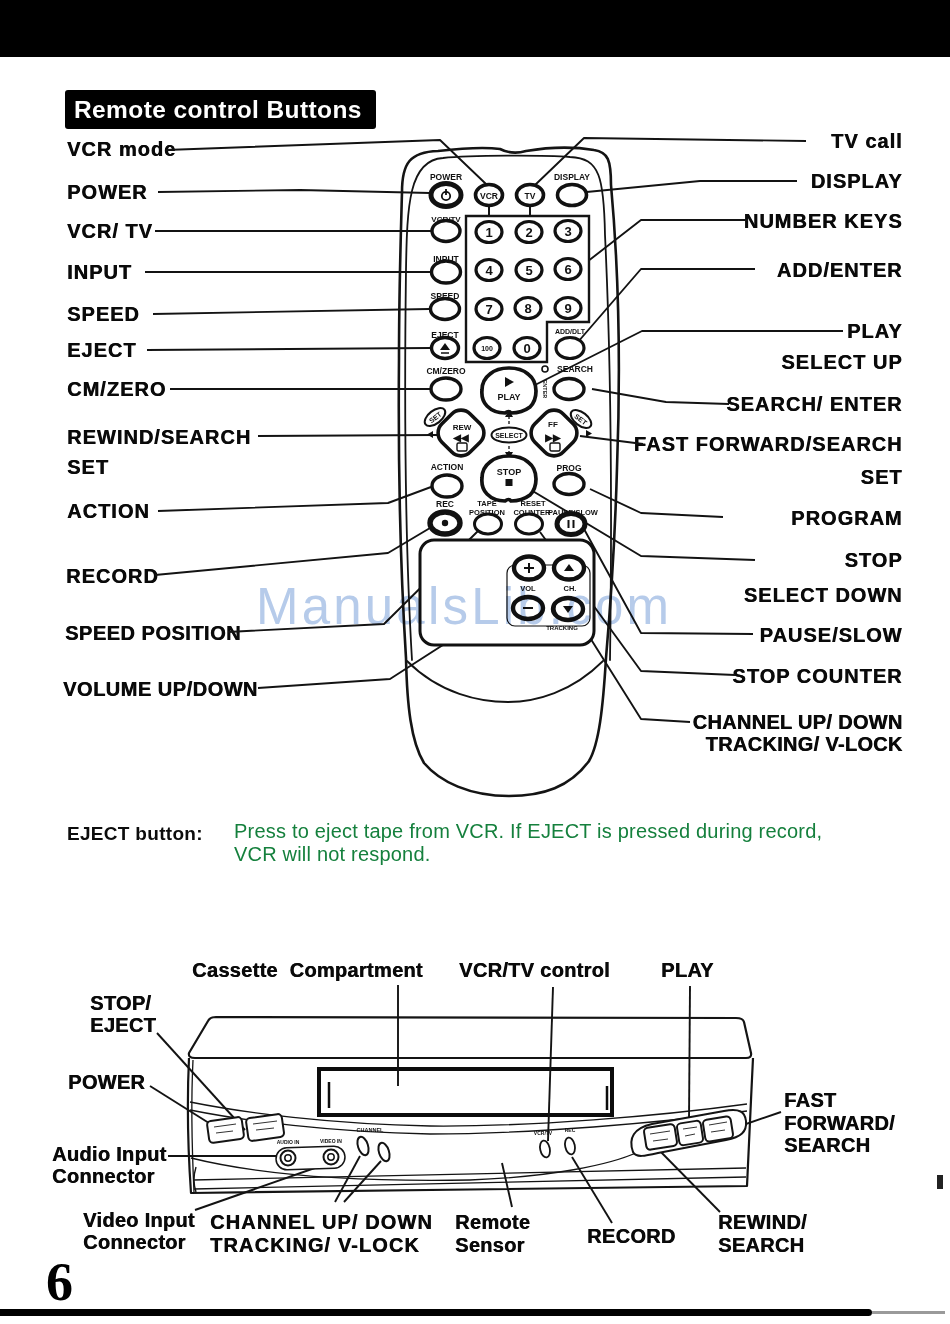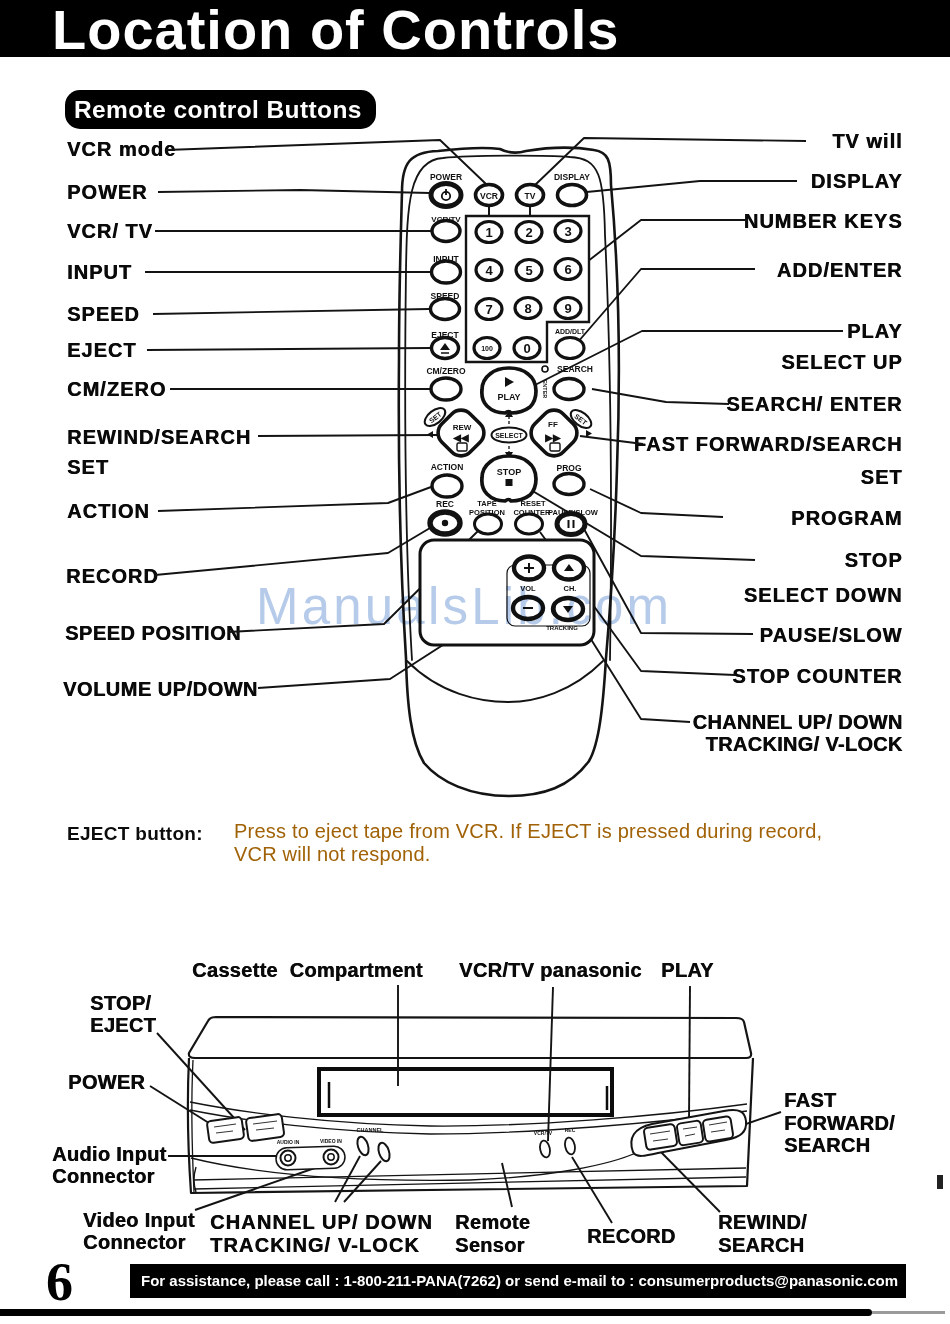--- a/index.html
+++ b/index.html
@@ -3,53 +3,52 @@
 <meta charset="utf-8">
 <style>
 html,body{margin:0;padding:0;background:#fff}
 .page{position:relative;width:950px;height:1324px;background:#fff;font-family:"Liberation Sans",sans-serif;overflow:hidden}
 .abs{position:absolute}
 .lbl{position:absolute;font-weight:bold;color:#0a0a0a;font-size:20px;letter-spacing:1px;white-space:nowrap;line-height:20px;text-shadow:0.5px 0 0 #0a0a0a}
 .rl{position:absolute;right:47px;font-weight:bold;color:#0a0a0a;font-size:20px;letter-spacing:1px;white-space:nowrap;line-height:20px;text-align:right;text-shadow:-0.5px 0 0 #0a0a0a}
 .fv{position:absolute;font-weight:bold;color:#0a0a0a;font-size:20px;letter-spacing:0.3px;white-space:nowrap;line-height:22px;text-shadow:0.5px 0 0 #0a0a0a}
 #titlebar{position:absolute;left:0;top:0;width:950px;height:57px;background:#000}
 #title{position:absolute;left:52px;top:0;height:57px;line-height:59px;color:#fff;font-size:56px;font-weight:bold;letter-spacing:1px}
-.pill{position:absolute;background:#000;border-radius:15px;color:#fff;font-weight:bold;font-size:24.5px;letter-spacing:0.4px;white-space:nowrap}
+.pill{position:absolute;background:#000;border-radius:3px;color:#fff;font-weight:bold;font-size:24.5px;letter-spacing:0.4px;white-space:nowrap}
 #wm{position:absolute;left:256px;top:581px;color:#b6cbea;font-size:51px;font-weight:normal;letter-spacing:3.2px;line-height:51px;white-space:nowrap;z-index:30;mix-blend-mode:multiply}
 #ej1{position:absolute;left:67px;top:823px;font-weight:bold;font-size:19px;letter-spacing:0.3px;color:#0c0c0c}
-#ej2{position:absolute;left:234px;top:820px;font-size:20px;color:#a16207;line-height:22.5px;letter-spacing:0.2px}
+#ej2{position:absolute;left:234px;top:820px;font-size:20px;color:#15803d;line-height:22.5px;letter-spacing:0.2px}
 #pgnum{position:absolute;left:46px;top:1251px;font-family:"Liberation Serif",serif;font-weight:bold;font-size:54px;color:#000}
 #botbar{position:absolute;left:130px;top:1264px;width:776px;height:34px;background:#000;color:#fff;font-weight:bold;font-size:15px;line-height:34px;padding-left:11px;box-sizing:border-box;white-space:nowrap}
 #botrule{position:absolute;left:0;top:1309px;width:872px;height:7px;background:#000;border-radius:0 4px 4px 0}
 #botrule2{position:absolute;left:872px;top:1311px;width:73px;height:3px;background:#9a9a9a}
 #edgemark{position:absolute;left:937px;top:1175px;width:6px;height:14px;background:#222}
 svg text{font-family:"Liberation Sans",sans-serif;font-weight:bold;fill:#111}
 </style>
 </head>
 <body>
 <div class="page">
 <div id="titlebar"></div>
-<div id="title">Location of Controls</div>
 <div class="pill" style="left:65px;top:90px;width:311px;height:39px;line-height:39px;padding-left:9px;box-sizing:border-box;">Remote control Buttons</div>
 
 <div class="lbl" style="left:67px;top:139px">VCR mode</div>
 <div class="lbl" style="left:67px;top:182px">POWER</div>
 <div class="lbl" style="left:67px;top:221px">VCR/ TV</div>
 <div class="lbl" style="left:67px;top:262px">INPUT</div>
 <div class="lbl" style="left:67px;top:304px">SPEED</div>
 <div class="lbl" style="left:67px;top:340px">EJECT</div>
 <div class="lbl" style="left:67px;top:379px">CM/ZERO</div>
 <div class="lbl" style="left:67px;top:427px">REWIND/SEARCH</div>
 <div class="lbl" style="left:67px;top:457px">SET</div>
 <div class="lbl" style="left:67px;top:501px">ACTION</div>
 <div class="lbl" style="left:66px;top:566px">RECORD</div>
 <div class="lbl" style="left:65px;top:623px;letter-spacing:0.5px">SPEED POSITION</div>
 <div class="lbl" style="left:63px;top:679px;letter-spacing:0.5px">VOLUME UP/DOWN</div>
 
-<div class="rl" style="top:131px">TV will</div>
+<div class="rl" style="top:131px">TV call</div>
 <div class="rl" style="top:171px">DISPLAY</div>
 <div class="rl" style="top:211px">NUMBER KEYS</div>
 <div class="rl" style="top:260px">ADD/ENTER</div>
 <div class="rl" style="top:321px">PLAY</div>
 <div class="rl" style="top:352px">SELECT UP</div>
 <div class="rl" style="top:394px">SEARCH/ ENTER</div>
 <div class="rl" style="top:434px">FAST FORWARD/SEARCH</div>
 <div class="rl" style="top:467px">SET</div>
 <div class="rl" style="top:508px">PROGRAM</div>
 <div class="rl" style="top:550px">STOP</div>
@@ -59,34 +58,33 @@
 <div class="rl" style="top:712px;letter-spacing:0.3px">CHANNEL UP/ DOWN</div>
 <div class="rl" style="top:734px;letter-spacing:0.3px">TRACKING/ V-LOCK</div>
 
 <div id="wm">ManualsLib.com</div>
 
 <div id="ej1">EJECT button:</div>
 <div id="ej2">Press to eject tape from VCR. If EJECT is pressed during record,<br>VCR will not respond.</div>
 
 
 <div class="fv" style="left:192px;top:959px">Cassette&nbsp; Compartment</div>
-<div class="fv" style="left:459px;top:959px">VCR/TV panasonic</div>
+<div class="fv" style="left:459px;top:959px">VCR/TV control</div>
 <div class="fv" style="left:661px;top:959px">PLAY</div>
 <div class="fv" style="left:90px;top:992px">STOP/<br>EJECT</div>
 <div class="fv" style="left:68px;top:1071px">POWER</div>
 <div class="fv" style="left:52px;top:1143px">Audio Input<br>Connector</div>
 <div class="fv" style="left:83px;top:1209px">Video Input<br>Connector</div>
 <div class="fv" style="left:210px;top:1211px;line-height:23px;letter-spacing:1.1px">CHANNEL UP/ DOWN<br>TRACKING/ V-LOCK</div>
 <div class="fv" style="left:455px;top:1211px;line-height:23px">Remote<br>Sensor</div>
 <div class="fv" style="left:587px;top:1225px">RECORD</div>
 <div class="fv" style="left:718px;top:1211px;line-height:23px">REWIND/<br>SEARCH</div>
 <div class="fv" style="left:784px;top:1089px;line-height:22.5px">FAST<br>FORWARD/<br>SEARCH</div>
 
 <div id="pgnum">6</div>
-<div id="botbar">For assistance, please call : 1-800-211-PANA(7262) or send e-mail to : consumerproducts@panasonic.com</div>
 <div id="botrule"></div>
 <div id="botrule2"></div>
 <div id="edgemark"></div>
 
 <svg class="abs" style="left:0;top:0" width="950" height="1324" viewBox="0 0 950 1324">
 <g fill="none" stroke="#141414" stroke-linecap="round" stroke-linejoin="round">
 
 <path d="M 402,192 C 402,163 410,152 438,151 C 464,148 486,147 500,149 C 508,153 516,154 526,151 C 550,147 576,147 594,150 C 608,152 611,160 611,185 C 618,262 621,360 617,468 C 615,540 611,600 606,658 C 603,708 599,744 589,761 C 570,787 543,796 509,796 C 470,796 440,782 424,763 C 411,742 407,705 406,658 C 401,578 398,468 399,358 C 399,290 401,228 402,192 Z" stroke-width="2.6"></path>
 
 <path d="M 412,660 C 406,560 404,420 406,270 C 407,205 409,160 443,158 C 470,155 545,155 570,157 C 600,158 604,178 605,235 C 611,360 612,520 610,660" stroke-width="1.8"></path>

